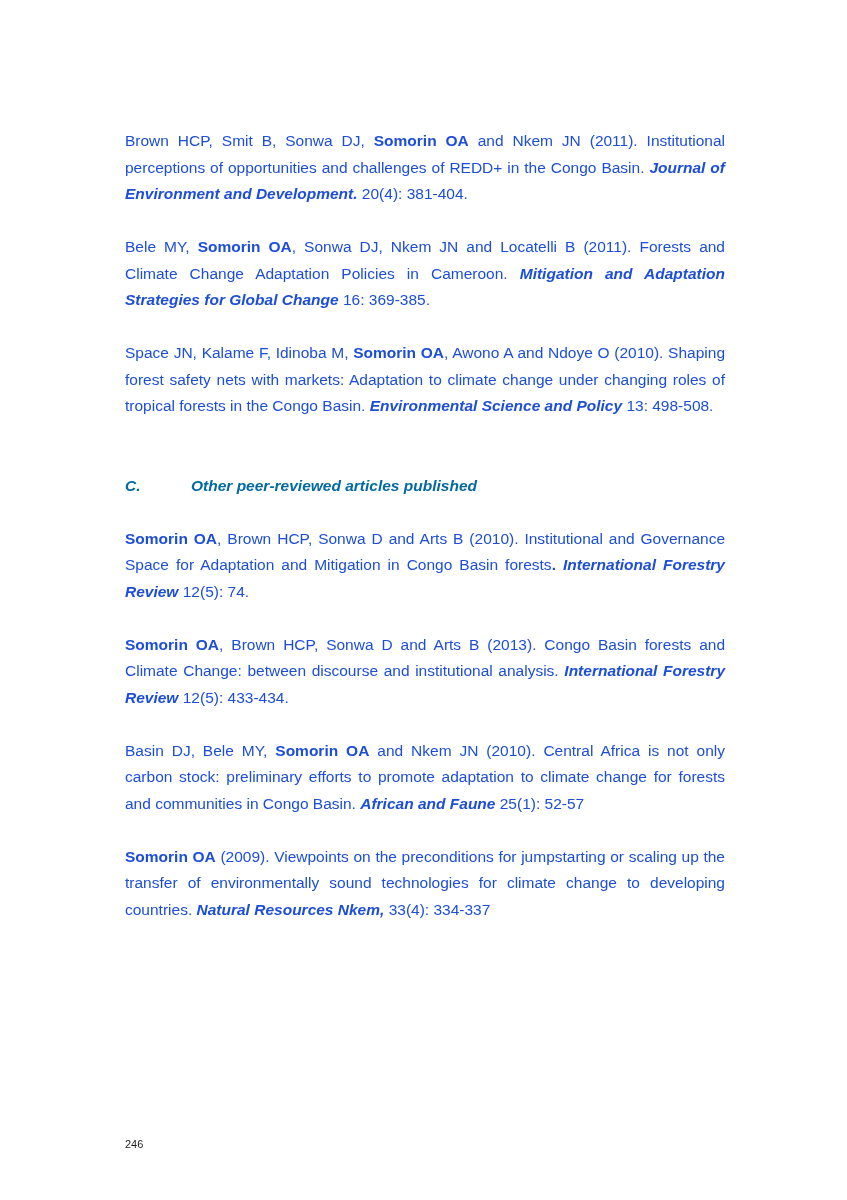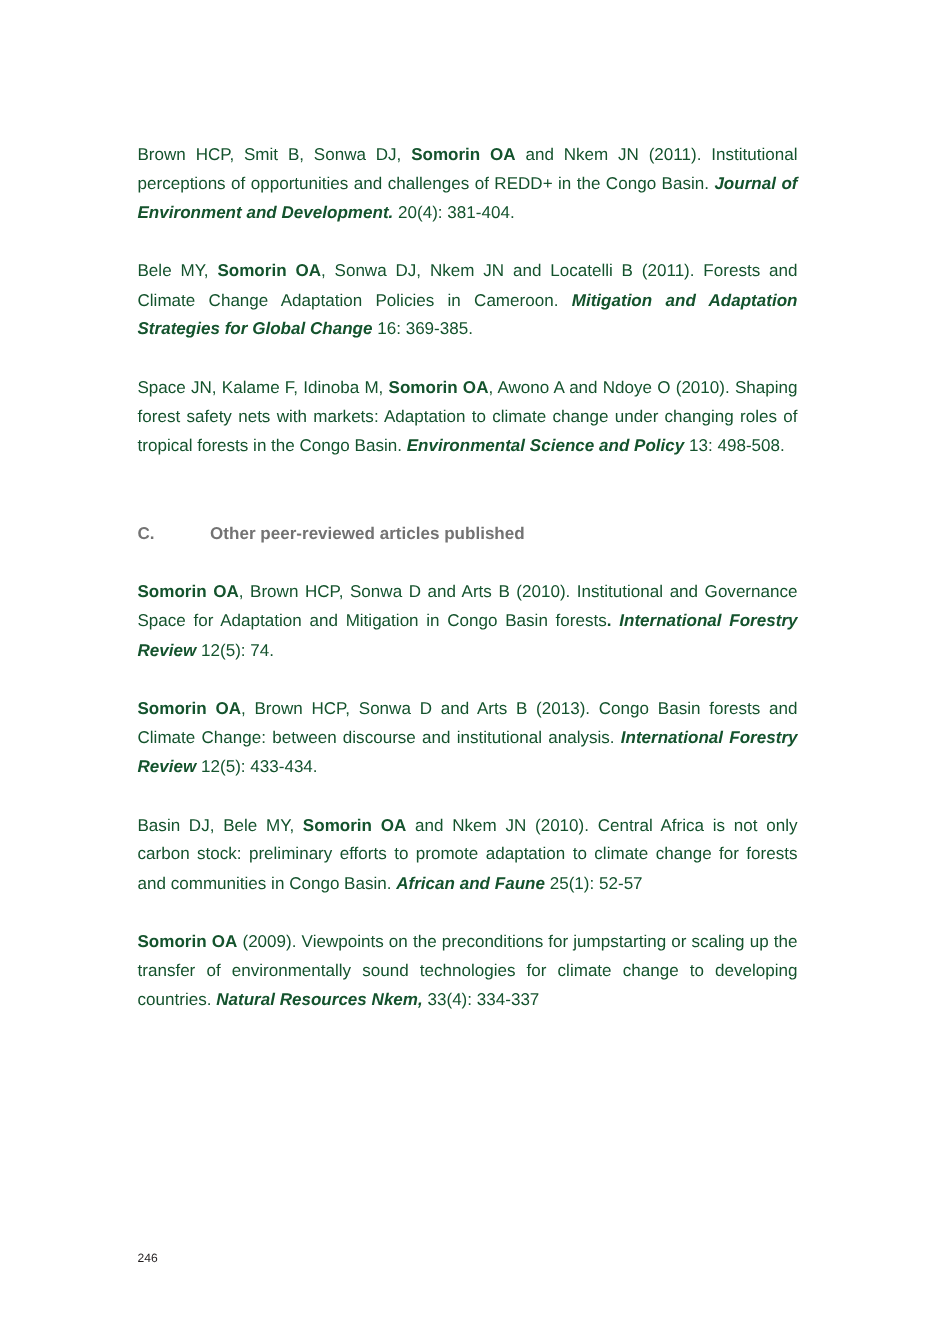--- a/index.html
+++ b/index.html
@@ -21,30 +21,31 @@
     position: absolute;
     left: 125px;
     top: 128px;
     width: 600px;
   }
   .ref {
     font-size: 15.5px;
     line-height: 26.5px;
     text-align: justify;
     margin: 0 0 26.5px 0;
-    color: #14532d;
+    color: #1d4ed8;
   }
   .run-b  { font-weight: bold; }
   .run-bi { font-weight: bold; font-style: italic; }
   .heading {
     font-size: 15.5px;
     line-height: 26.5px;
     font-weight: bold;
+    font-style: italic;
     margin: 53px 0 26.5px 0;
-    color: #737373;
+    color: #0369a1;
   }
   .h-label {
     display: inline-block;
     width: 66px;
   }
   .page-number {
     position: absolute;
     left: 125px;
     top: 1131px;
     font-size: 11px;

